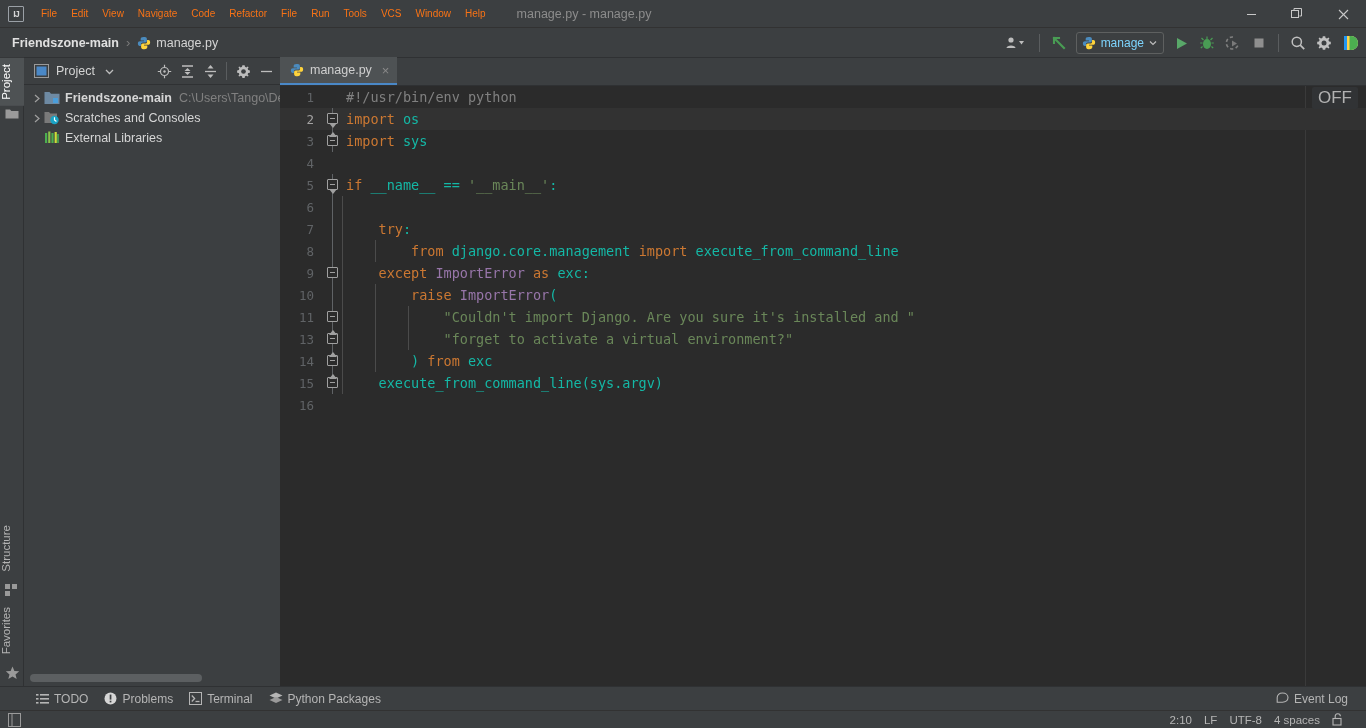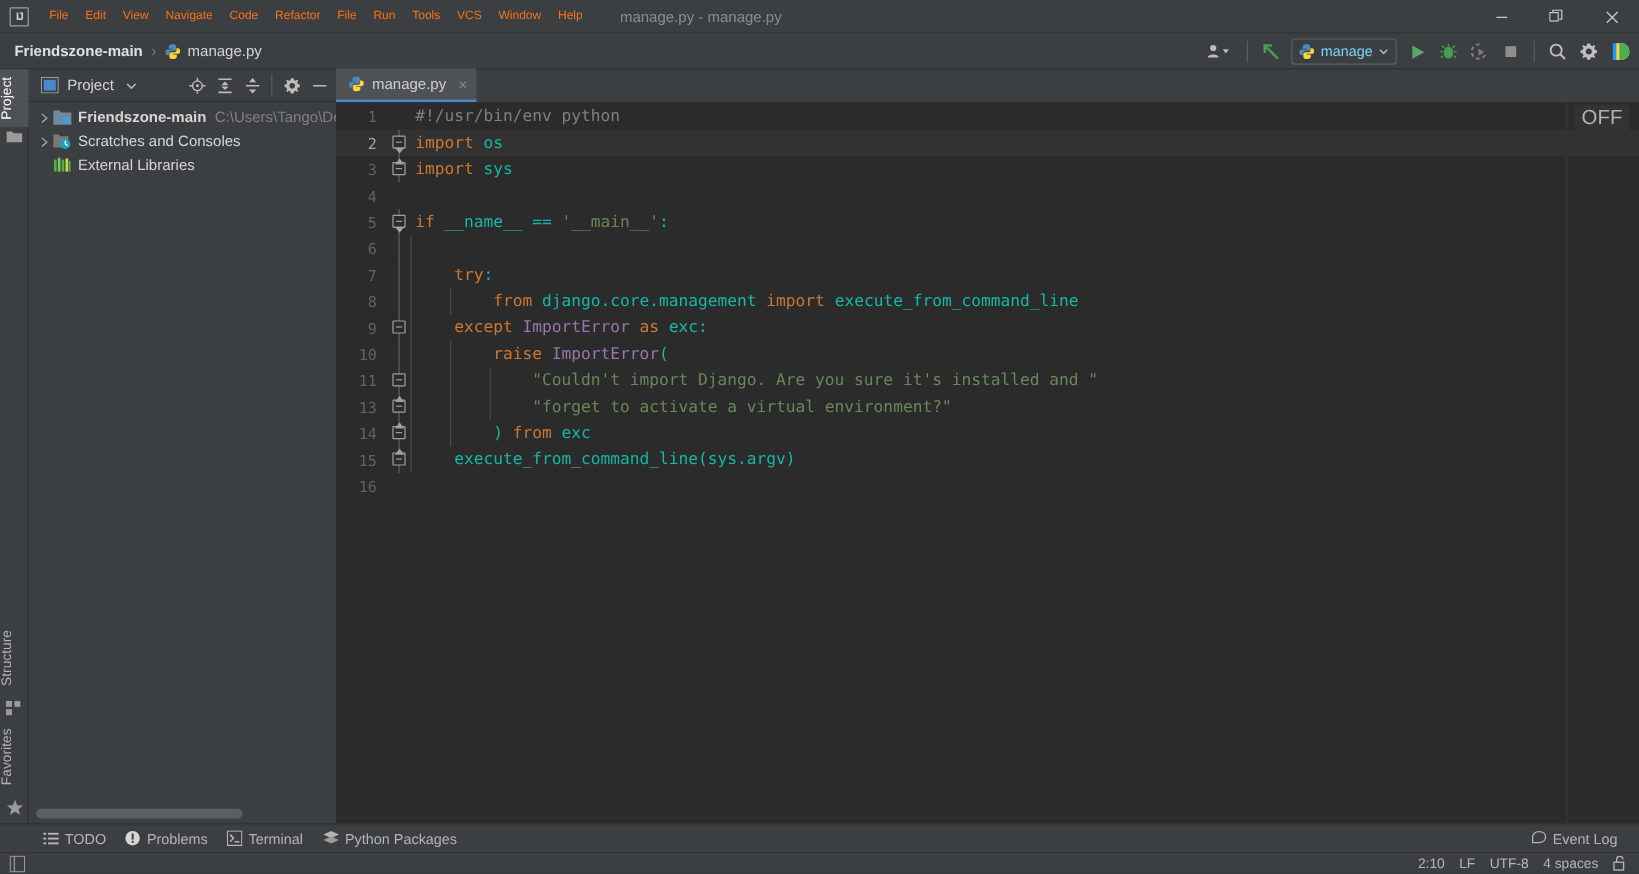--- a/index.html
+++ b/index.html
@@ -236,21 +236,21 @@
 
   
   .statusbar {
     position: absolute; top: 710px; left: 0; width: 1366px; height: 18px;
     background: #3c3f41; display: flex; align-items: center;
     border-top: 1px solid #323232;
   }
   .sb-left { display: flex; align-items: center; padding-left: 8px; }
   .sb-right {
     margin-left: auto; display: flex; align-items: center; gap: 12px;
-    padding-right: 10px; font-size: 11.5px; color: #b5b5b5;
+    padding-right: 22px; font-size: 11.5px; color: #b5b5b5;
   }
   svg { display: block; }
 </style>
 </head>
 <body>
 
 <div id="app">
 
   <div class="titlebar">
     <div class="ij-logo">IJ</div>

